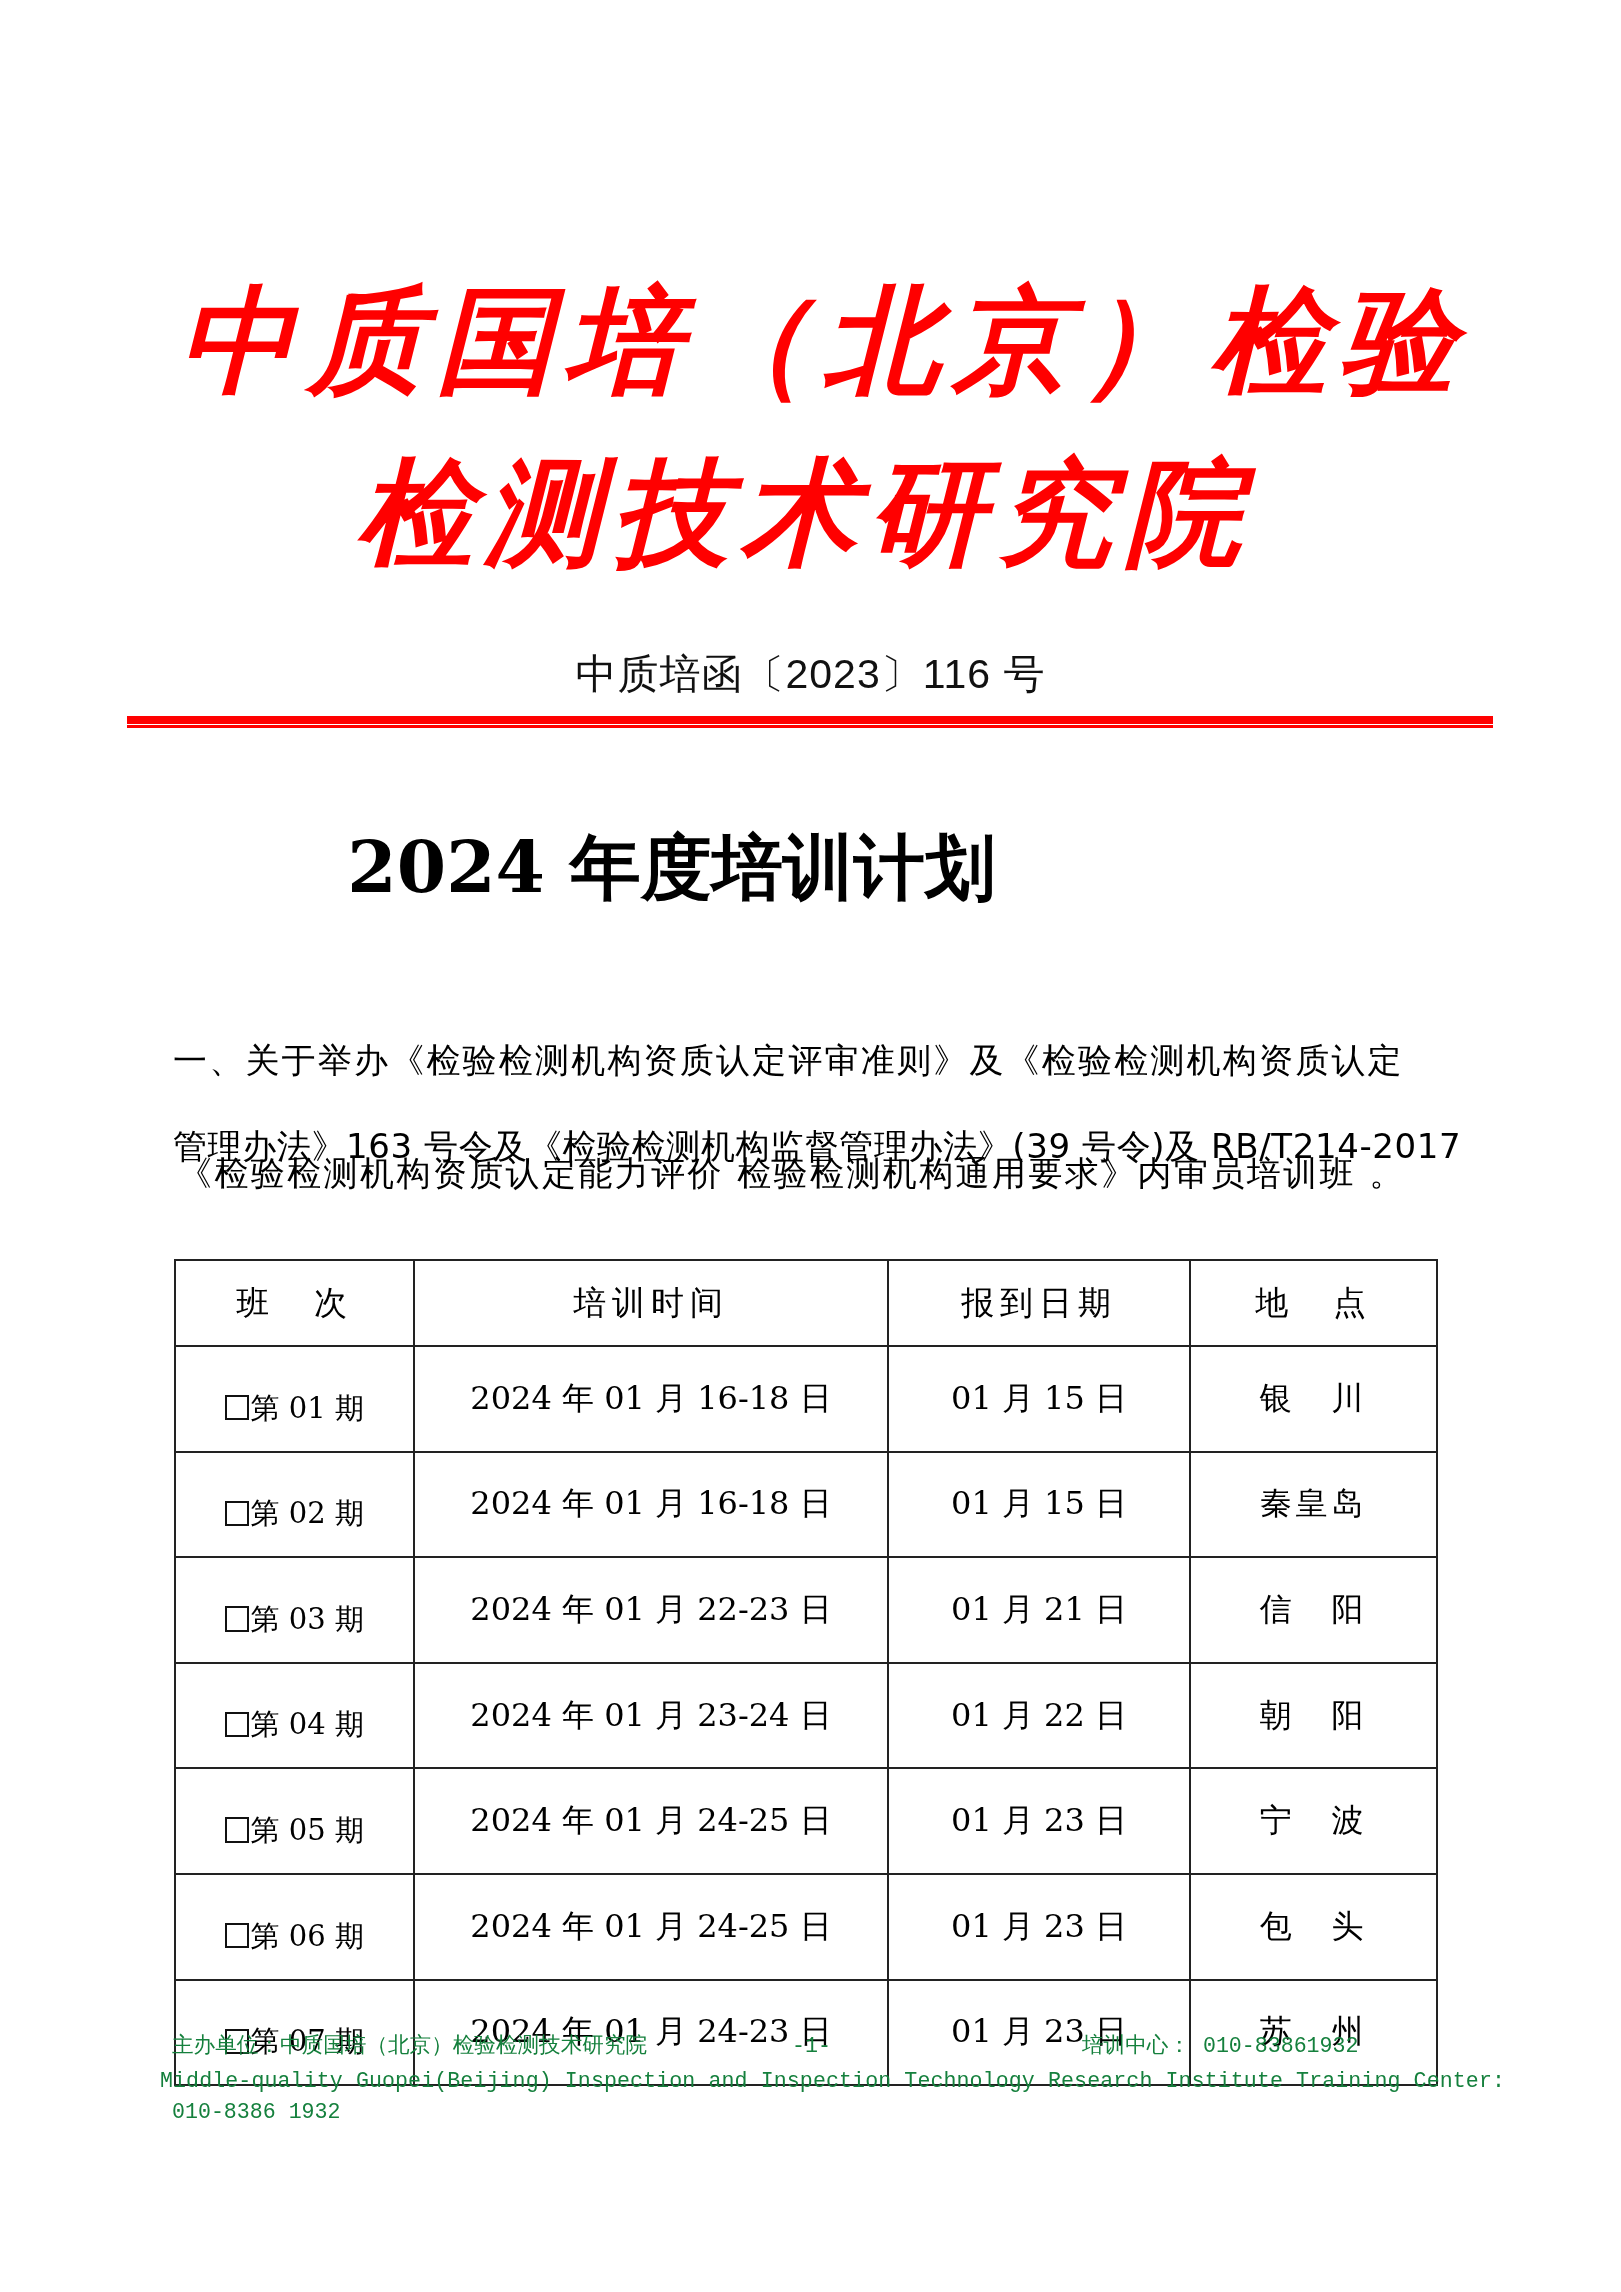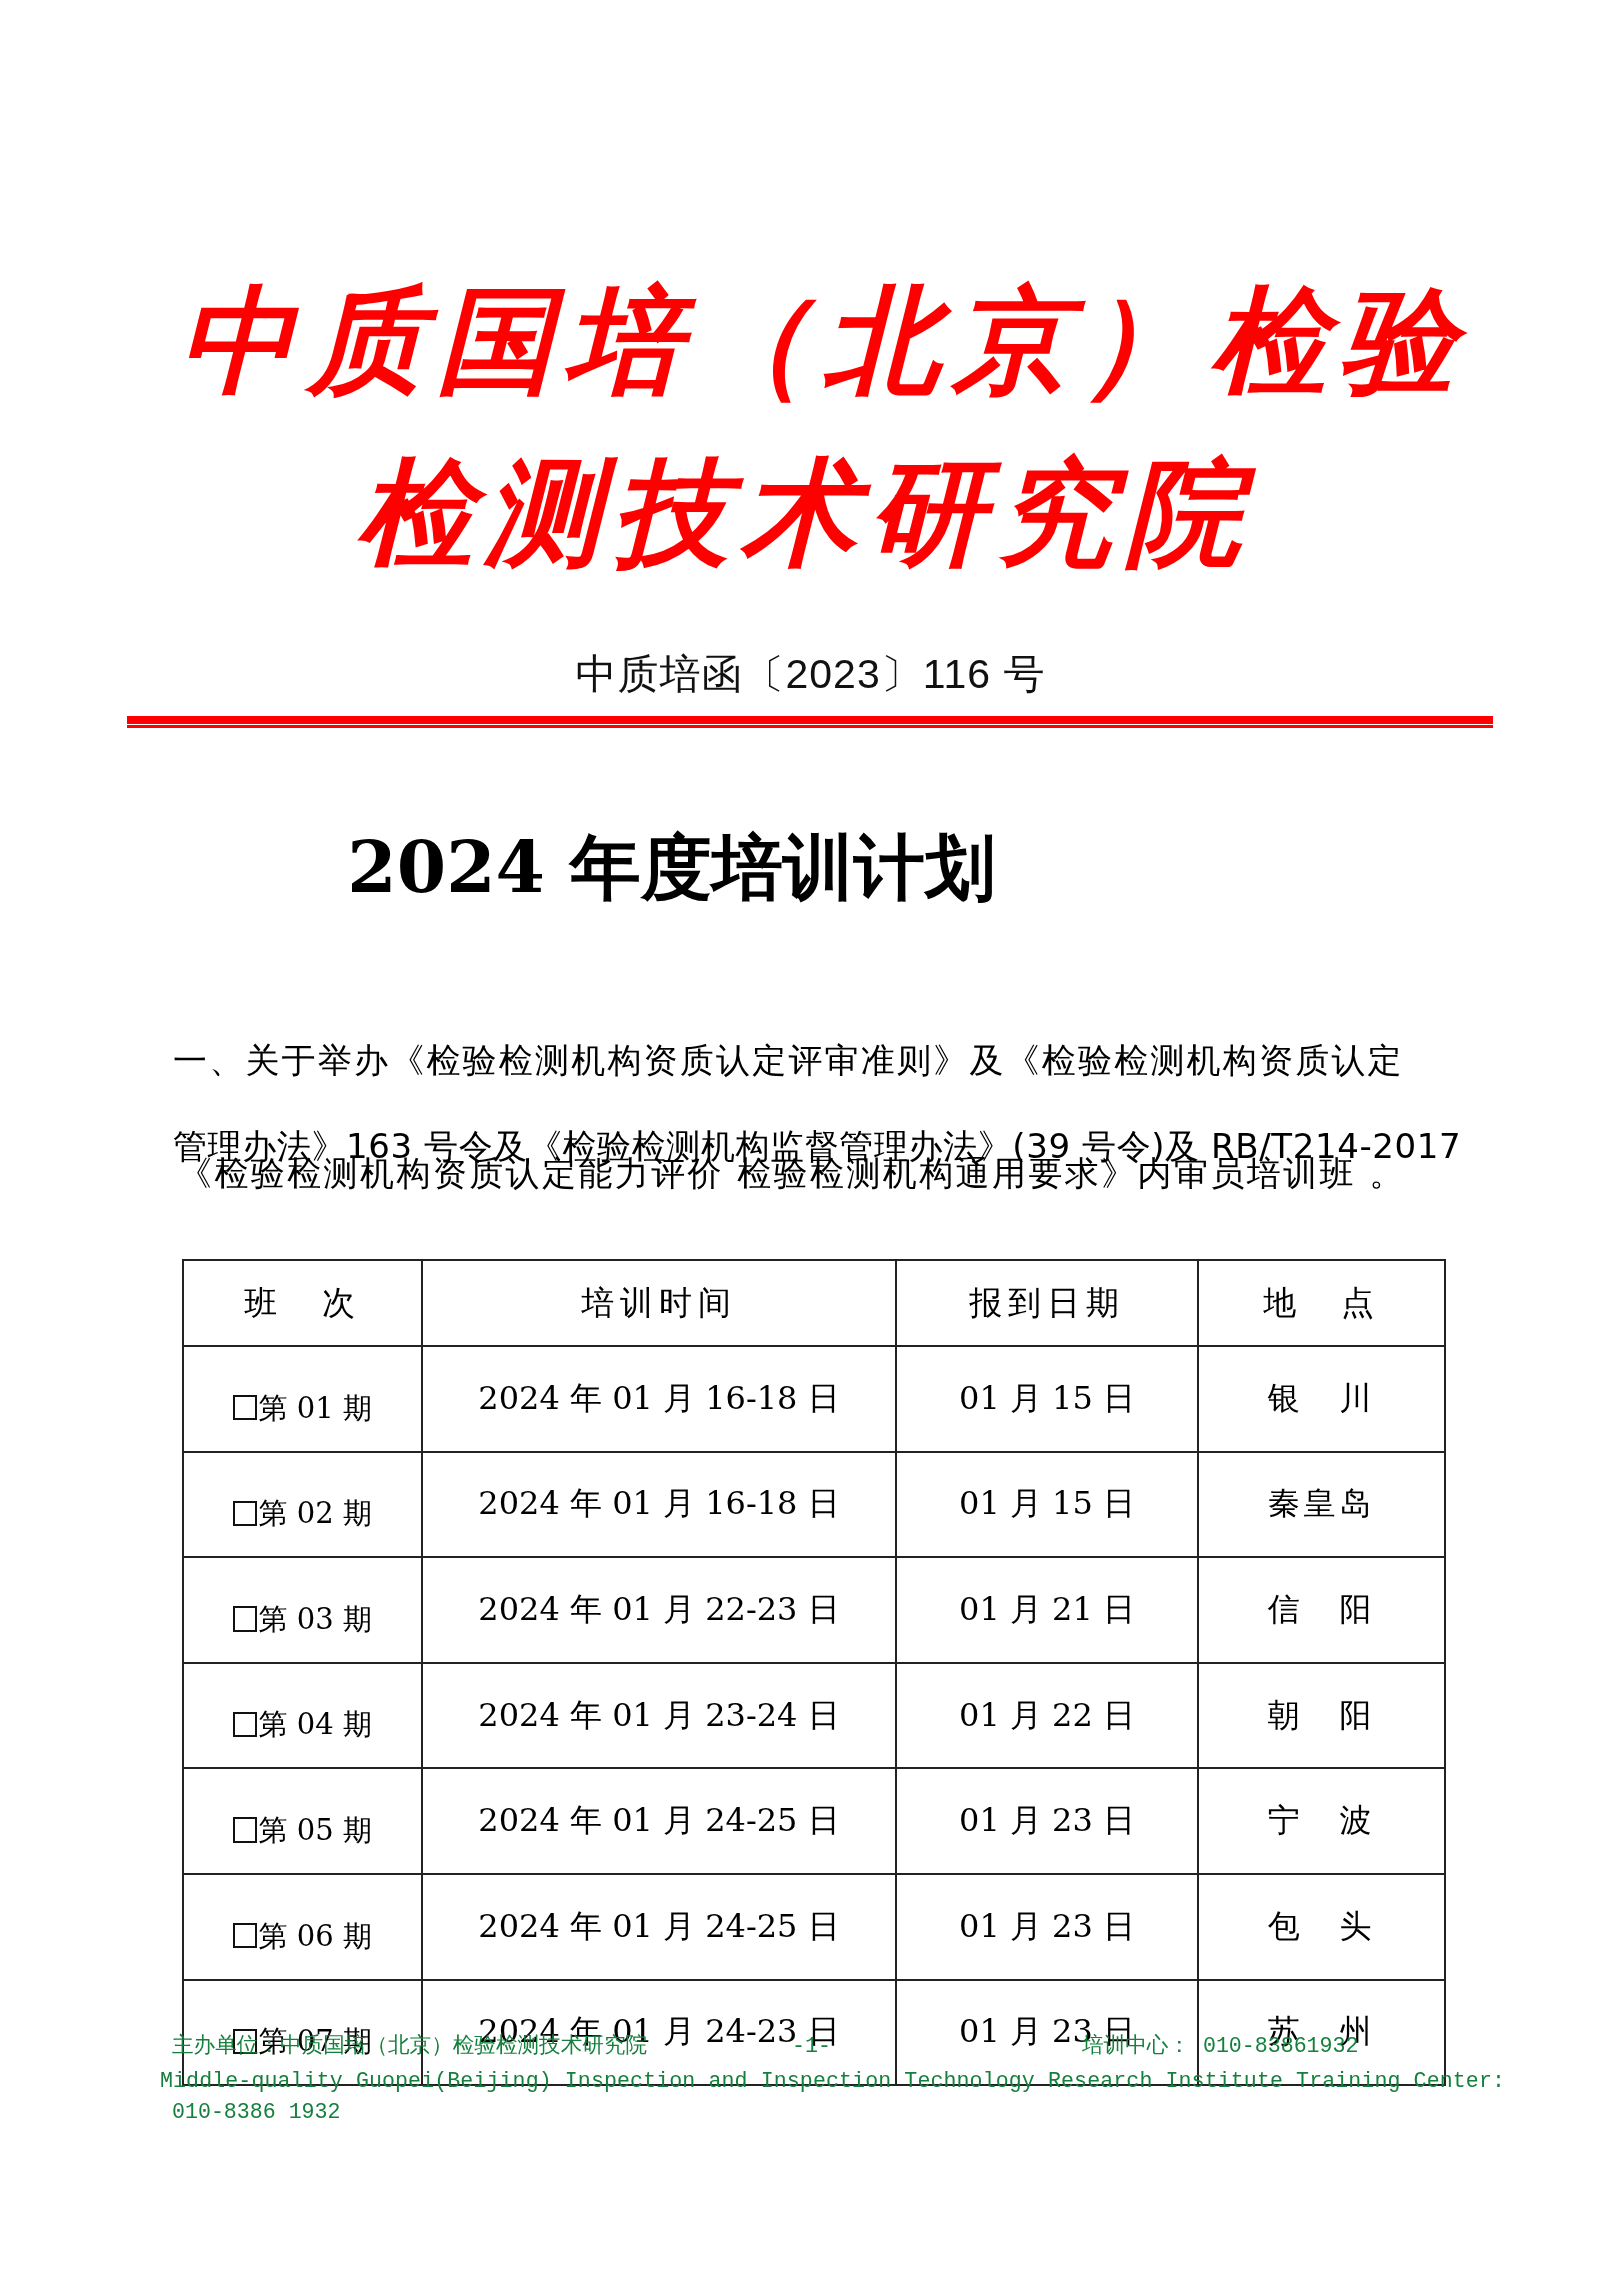--- a/index.html
+++ b/index.html
@@ -24,21 +24,21 @@
 
   #heading { left: 0; width: 1343px; top: 826px; text-align: center; font-size: 71px;
              font-weight: bold; font-family: "DejaVu Serif", serif; line-height: 82px; }
 
   .para-line { position: absolute; left: 173px; font-size: 34px; line-height: 43px;
                white-space: nowrap; font-family: "DejaVu Sans", sans-serif; letter-spacing: 1px; }
   #p1 { top: 1039px; letter-spacing: 2.2px; }
   #p2 { top: 1125px; letter-spacing: 0.6px; }
   #p3 { top: 1152px; left: 178px; letter-spacing: 2.4px; }
 
-  #plan-table { position: absolute; left: 182px; top: 1259px; border-collapse: collapse;
+  #plan-table { position: absolute; left: 174px; top: 1259px; border-collapse: collapse;
                 table-layout: fixed; }
   #plan-table td, #plan-table th { border: 2px solid #222; height: 84px; padding: 0;
                 font-weight: normal; font-family: "DejaVu Serif", serif; font-size: 32px;
                 text-align: center; vertical-align: middle; }
   #plan-table th { font-size: 33px; letter-spacing: 5.9px; }
   .c1 { width: 239px; } .c2 { width: 474px; } .c3 { width: 302px; } .c4 { width: 247px; }
   .period-cell { padding-top: 19.6px !important; font-size: 29px !important; }
   .checkbox { display: inline-block; width: 23.5px; height: 25.5px; border: 2px solid #111;
               vertical-align: -2.9px; margin-right: 2px; box-sizing: border-box; }
   .loc { letter-spacing: 3.9px; }

